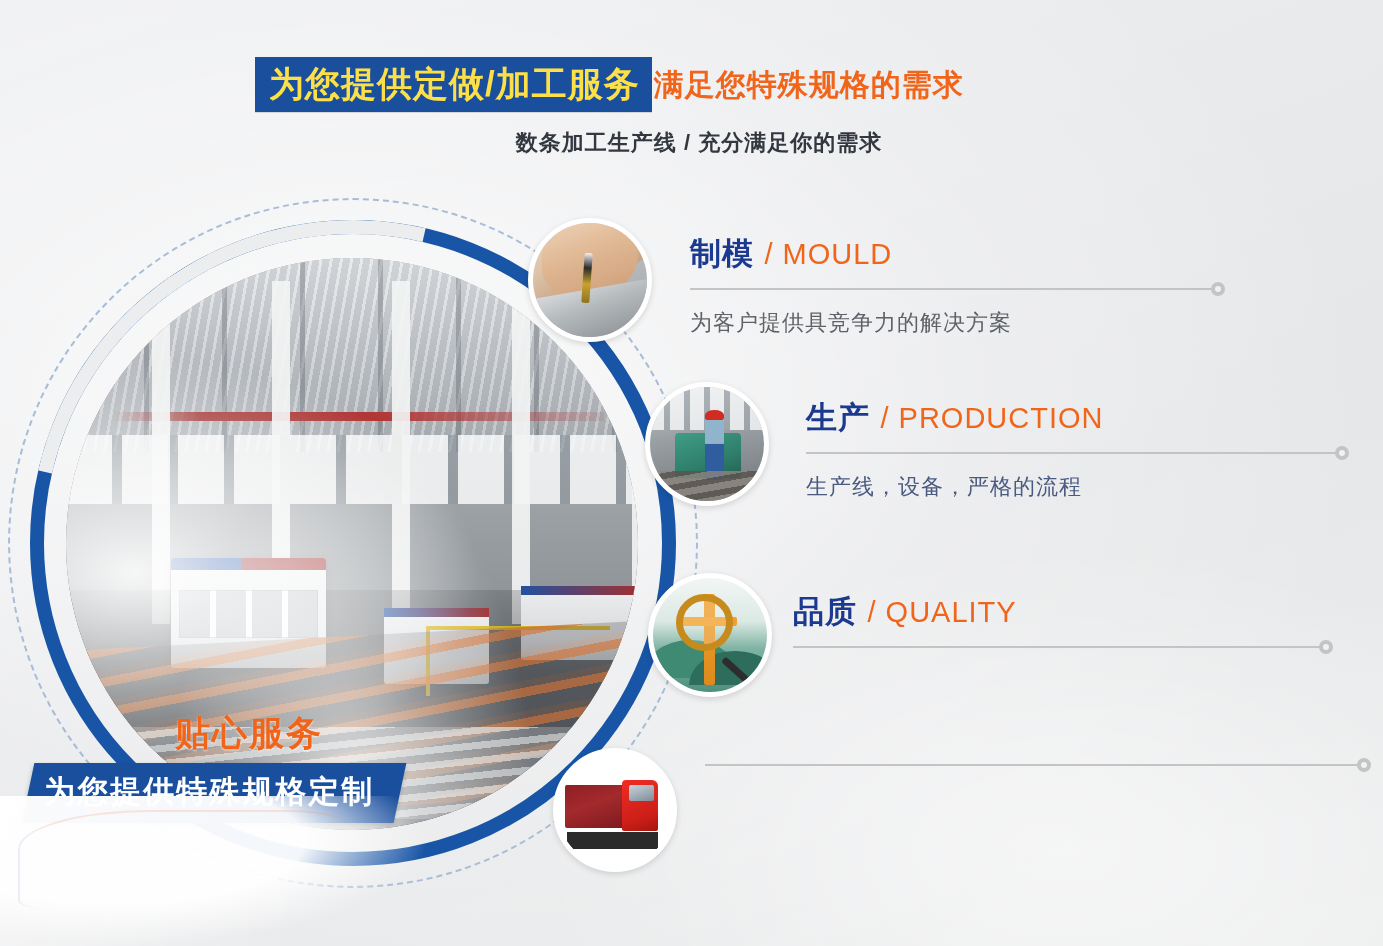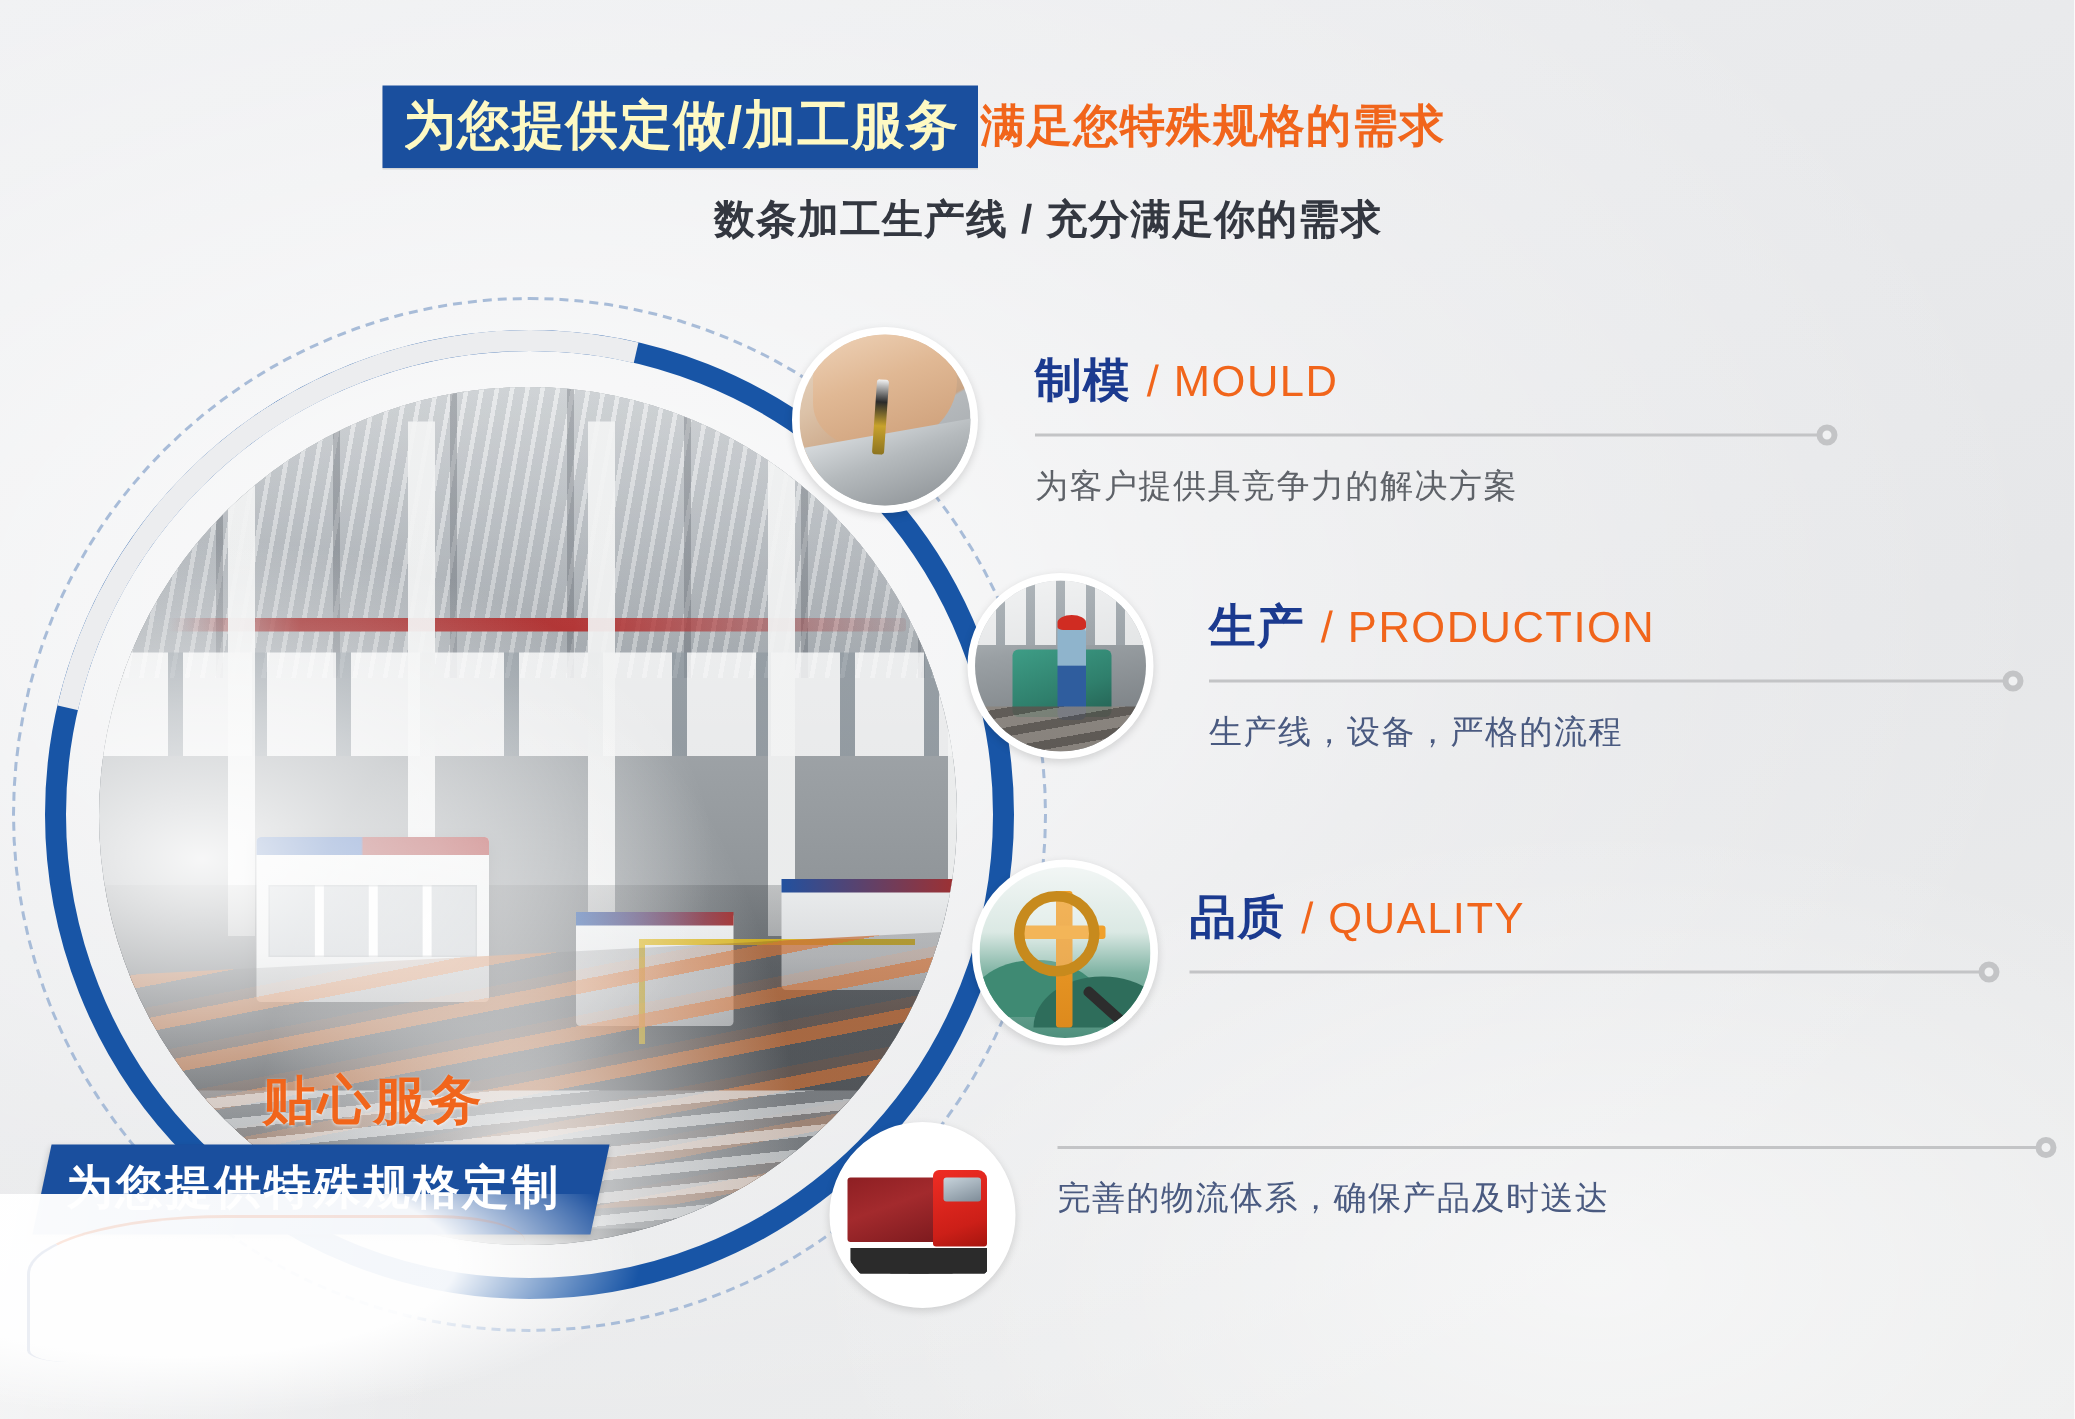--- a/index.html
+++ b/index.html
@@ -52,21 +52,21 @@
   .title-row {
     position: absolute;
     left: 255px;
     top: 57px;
     display: flex;
     align-items: center;
     white-space: nowrap;
   }
   .title-badge {
     background: #1a4f9e;
-    color: #fef9c3;
+    color: #fde047;
     font-size: 35px;
     font-weight: bold;
     line-height: 1;
     padding: 9px 12px 11px 14px;
     letter-spacing: 1px;
     box-shadow: 0 1px 0 rgba(0,0,0,.12);
   }
   .title-orange {
     color: #f1651b;
     font-size: 30px;
@@ -75,21 +75,21 @@
     margin-left: 2px;
     letter-spacing: 1px;
   }
   .subtitle {
     position: absolute;
     left: 0;
     top: 128px;
     width: 1383px;
     text-align: center;
     color: #333740;
-    font-size: 27px;
+    font-size: 22px;
     font-weight: bold;
     letter-spacing: 1px;
     padding-left: 15px;
     box-sizing: border-box;
   }
 
   
   .circle-wrap {
     position: absolute;
     left: 8px;
@@ -638,17 +638,16 @@
         <div class="t4-cab"></div>
         <div class="t4-glass"></div>
         <div class="t4-wheels"></div>
       </div>
     </div>
     <div class="feat-text" style="left:705px; top:758px; width:630px;">
       <div class="feat-line">
         <div class="rule" style="width:658px;"></div>
         <div class="feat-dot" style="left:652px;"></div>
       </div>
-      <div class="feat-desc blueish">完善的物流体系，确保产品及时送达</div>
     </div>
   </div>
 
 </div>
 
 </body></html>

